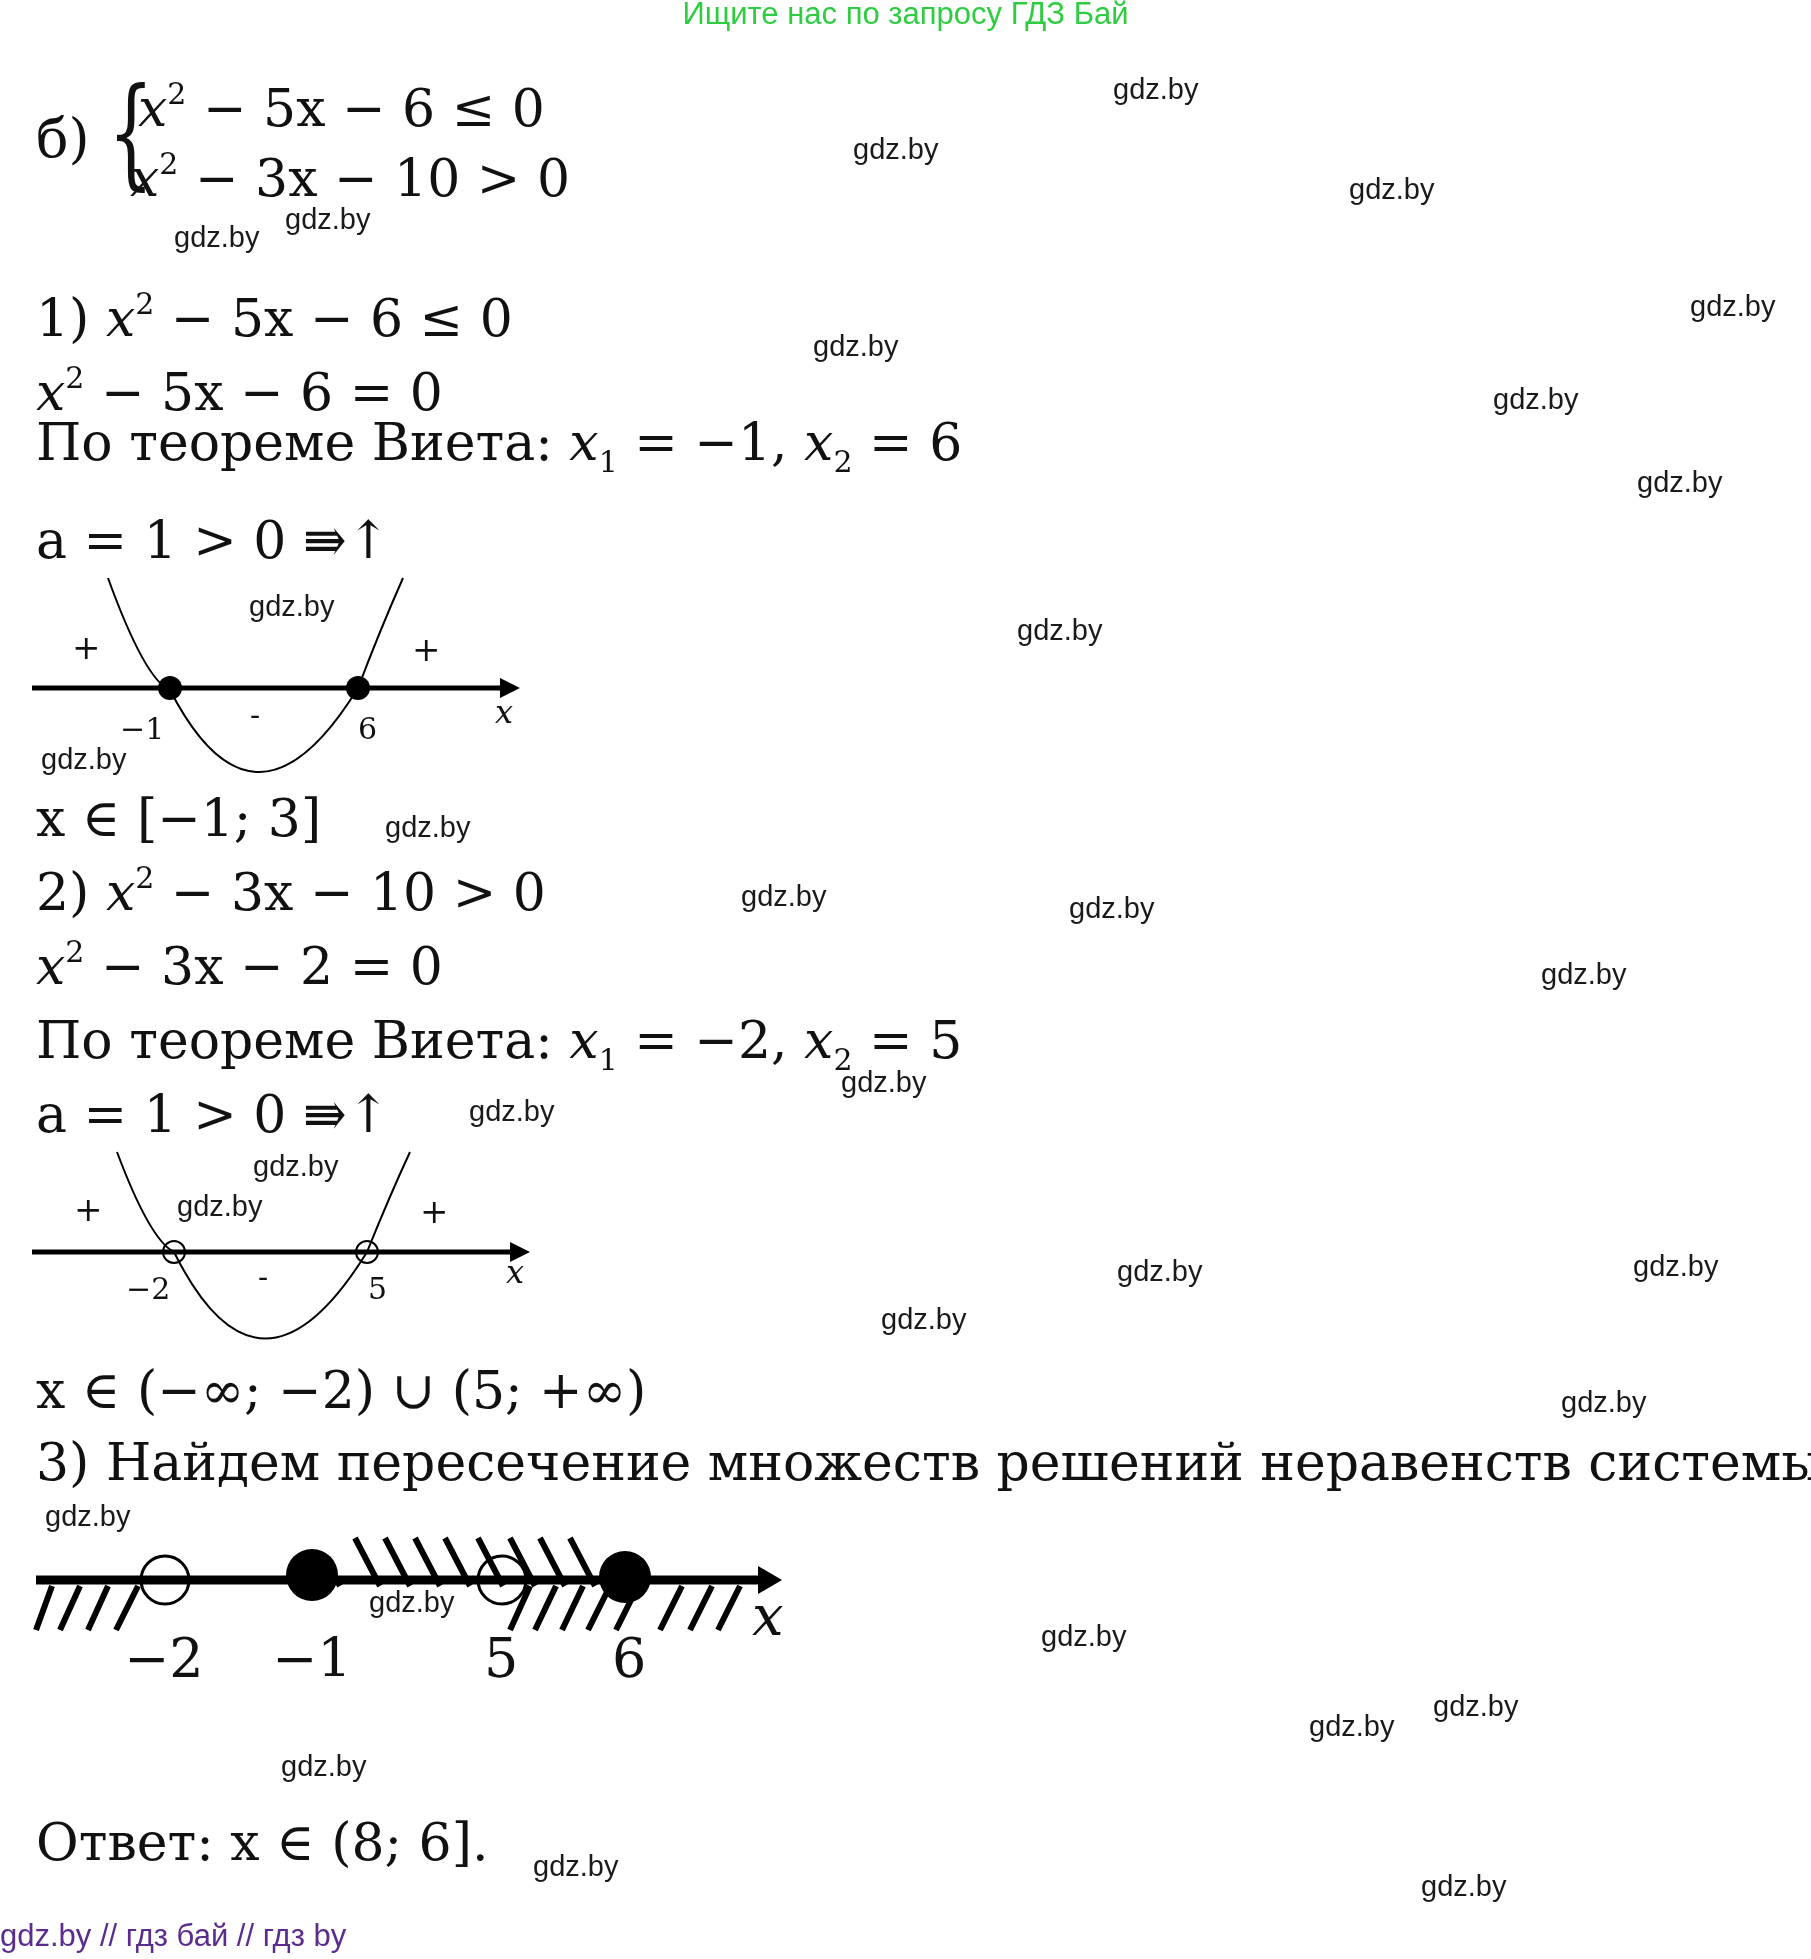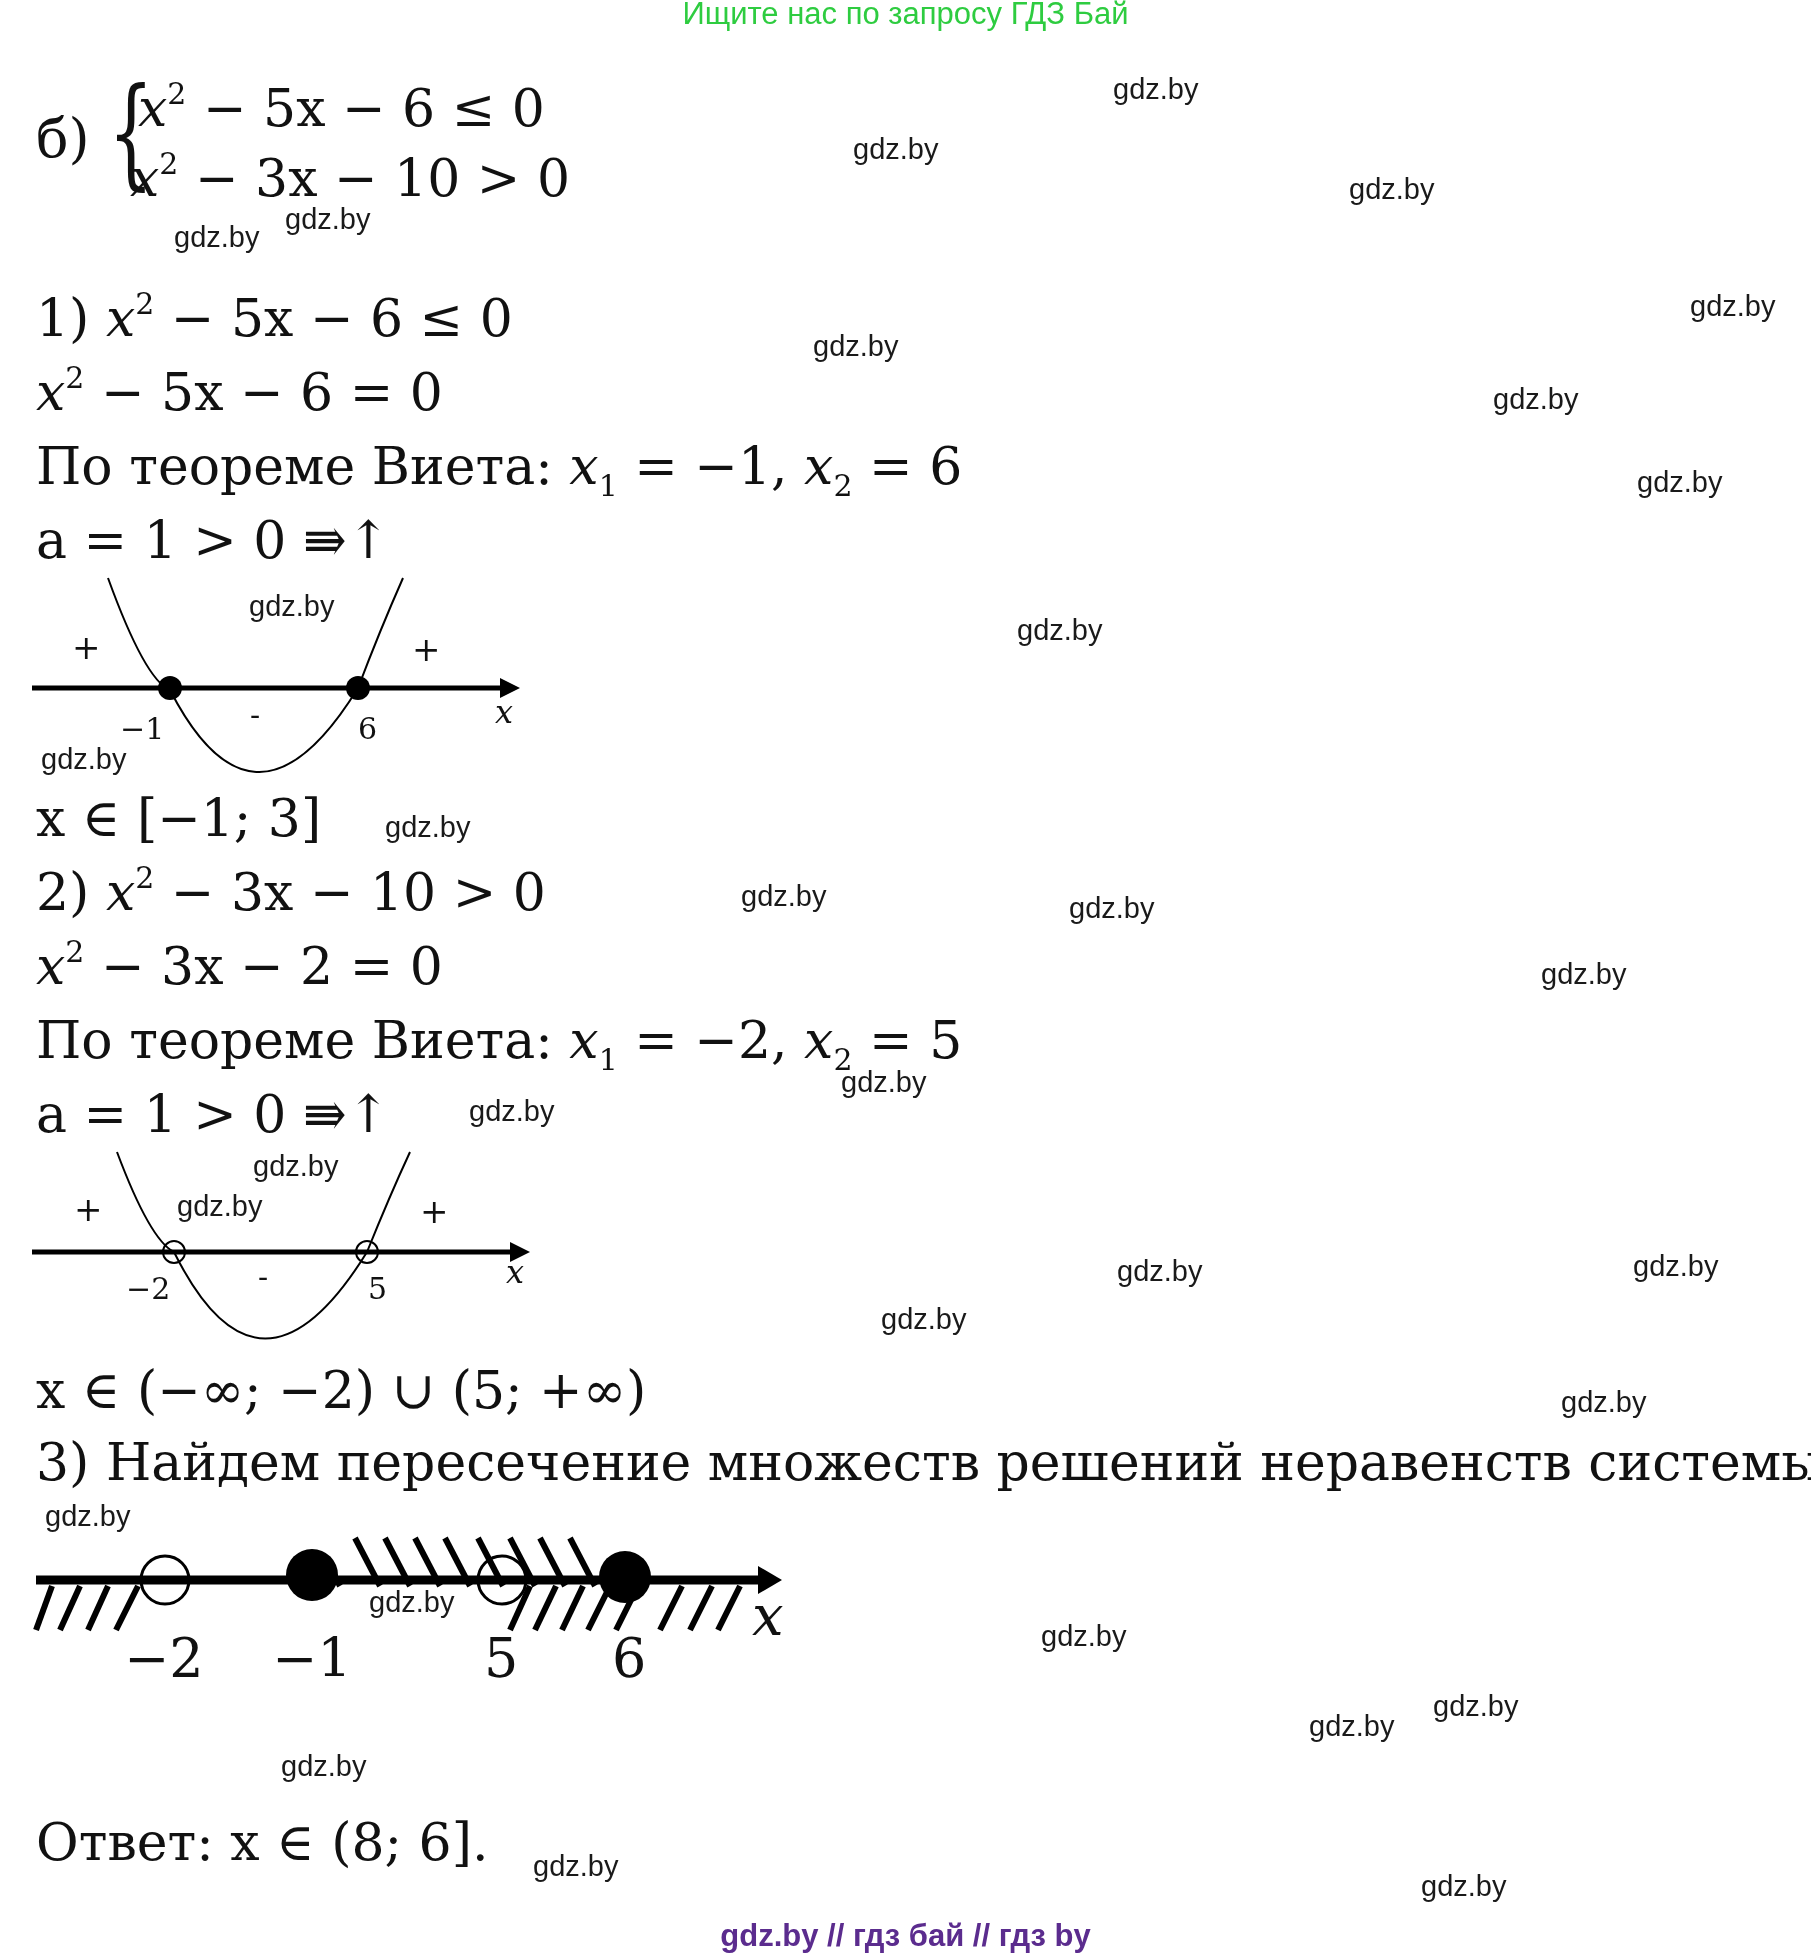--- a/index.html
+++ b/index.html
@@ -1,19 +1,19 @@
 <!DOCTYPE html>
 <html><head>
   <meta charset="utf-8">
   <style>
     html, body { margin:0; padding:0; background:#ffffff; }
     body { width:1811px; height:1959px; position:relative; overflow:hidden; font-family:"DejaVu Serif", serif; color:#111; }
     .abs { position:absolute; white-space:nowrap; }
     .banner { top:-4px; left:0; width:1811px; text-align:center; font-family:"Liberation Sans", sans-serif; font-size:31px; color:#2ecc40; }
-    .footer { top:1918px; left:0; width:1811px; text-align:center; font-family:"Liberation Sans", sans-serif; font-size:31px; color:#5b2c8e;font-weight:bold; }
+    .footer { top:1918px; left:0; width:1811px; text-align:left; font-family:"Liberation Sans", sans-serif; font-size:31px; color:#5b2c8e; }
     .wm { font-family:"Liberation Sans", sans-serif; font-size:29px; color:#1a1a1a; }
     .math { font-family:"DejaVu Serif", serif; font-size:52px; line-height:1; }
     .math i { font-style:italic; }
     .math sup { font-size:30px; vertical-align:22px; line-height:0; }
     .math sub { font-size:30px; vertical-align:-12px; line-height:0; }
     .brace { font-size:120px; line-height:1; font-family:"DejaVu Serif", serif; transform:scaleX(0.6); transform-origin:left; }
     svg { position:absolute; overflow:visible; }
     .tick-label { font-family:"DejaVu Serif", serif; }
   </style>
 </head>
@@ -21,21 +21,21 @@
 
 <div class="abs banner">Ищите нас по запросу ГДЗ Бай</div>
 
 <div class="abs math" style="left:36px; top:112px; font-size:54px;">б)</div>
 <div class="abs brace" style="left:108px; top:72px;">{</div>
 <div class="abs math" style="left:138px; top:82px;"><i>x</i><sup>2</sup><span> − 5x − 6 ≤ 0</span></div>
 <div class="abs math" style="left:130px; top:152px;"><i>x</i><sup>2</sup><span> − 3x − 10 &gt; 0</span></div>
 
 <div class="abs math" style="left:36px; top:292px;"><span>1) </span><i>x</i><sup>2</sup><span> − 5x − 6 ≤ 0</span></div>
 <div class="abs math" style="left:36px; top:366px;"><i>x</i><sup>2</sup><span> − 5x − 6 = 0</span></div>
-<div class="abs math" style="left:36px; top:440px;"><span>По теореме Виета: </span><i>x</i><sub>1</sub><span> = −1, </span><i>x</i><sub>2</sub><span> = 6</span></div>
+<div class="abs math" style="left:36px; top:416px;"><span>По теореме Виета: </span><i>x</i><sub>1</sub><span> = −1, </span><i>x</i><sub>2</sub><span> = 6</span></div>
 <div class="abs math" style="left:36px; top:514px;">a = 1 &gt; 0 ⇛↑</div>
 
 <svg style="left:0; top:570px;" width="560" height="210" viewBox="0 0 560 210">
   <path d="M108 8 Q 145 110 170 120 Q 255 285 358 118 Q 380 60 403 8" fill="none" stroke="#000" stroke-width="2"></path>
   <line x1="32" y1="118" x2="510" y2="118" stroke="#000" stroke-width="5"></line>
   <polygon points="520,118 500,108 500,128" fill="#000"></polygon>
   <circle cx="170" cy="118" r="12" fill="#000"></circle>
   <circle cx="358" cy="118" r="12" fill="#000"></circle>
 </svg>
 <div class="abs math" style="left:72px; top:630px; font-size:34px;">+</div>

